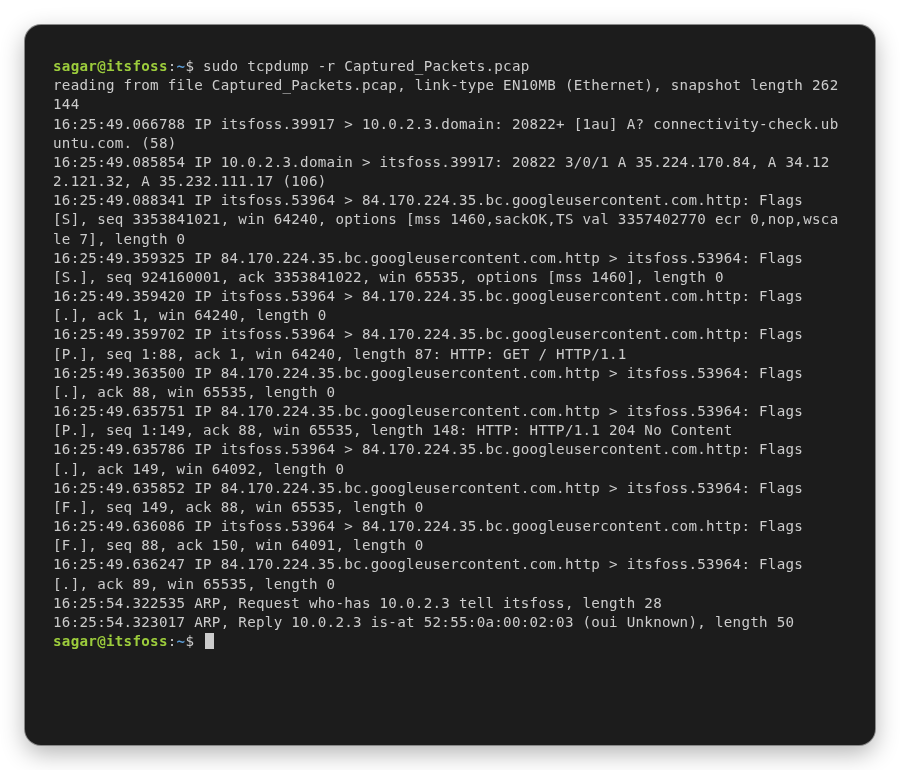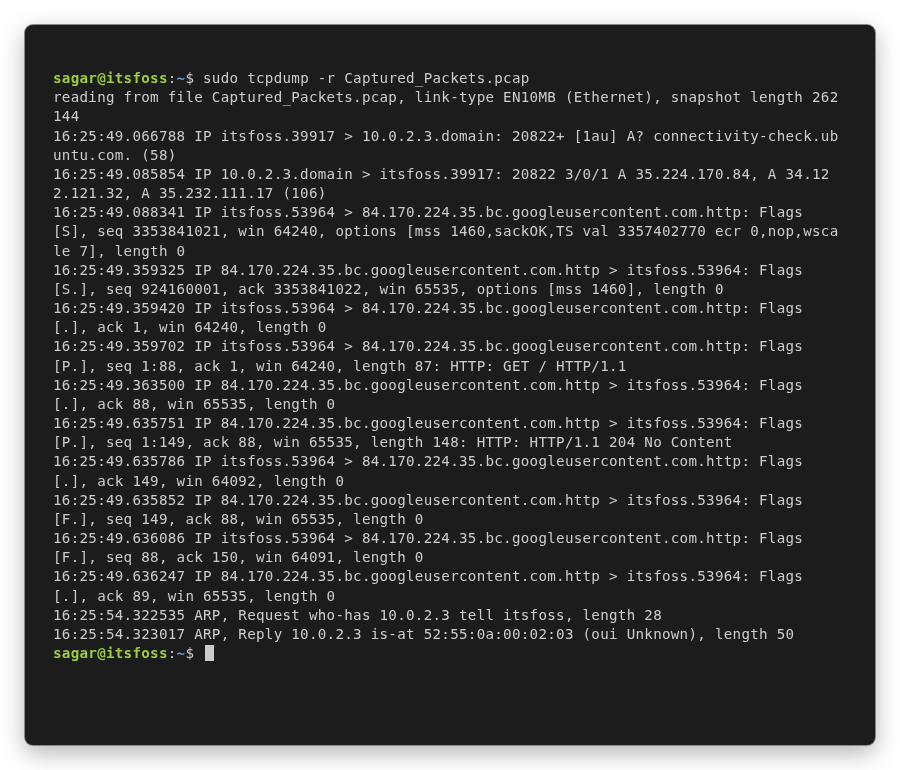--- a/index.html
+++ b/index.html
@@ -13,24 +13,24 @@
       display: flex;
       align-items: center;
       justify-content: center;
       width: 900px;
       height: 770px;
       font-family: 'DejaVu Sans Mono', 'Liberation Mono', 'Consolas', monospace;
     }
     
     .terminal-window {
       background: #1c1c1c;
-      border-radius: 8px;
+      border-radius: 16px;
       width: 850px;
       height: 720px;
-      padding: 44px 28px;
+      padding: 32px 28px;
       box-shadow: 0 0 0 1px #888, 0 8px 24px rgba(0,0,0,0.3);
       overflow: hidden;
     }
     
     .terminal-content {
       font-size: 14.2px;
       line-height: 1.35;
       color: #cccccc;
       white-space: pre-wrap;
       word-break: break-all;

